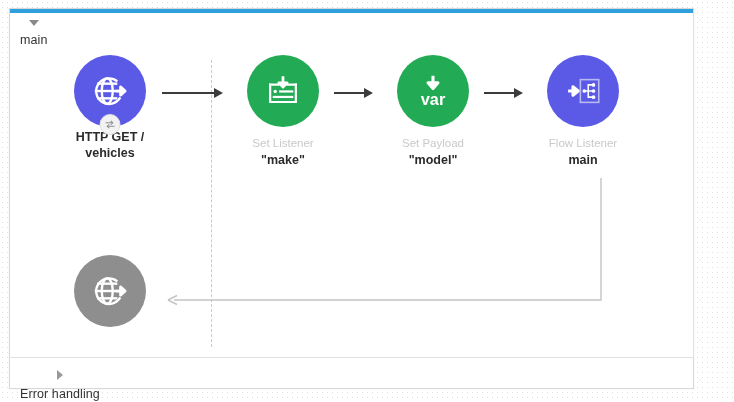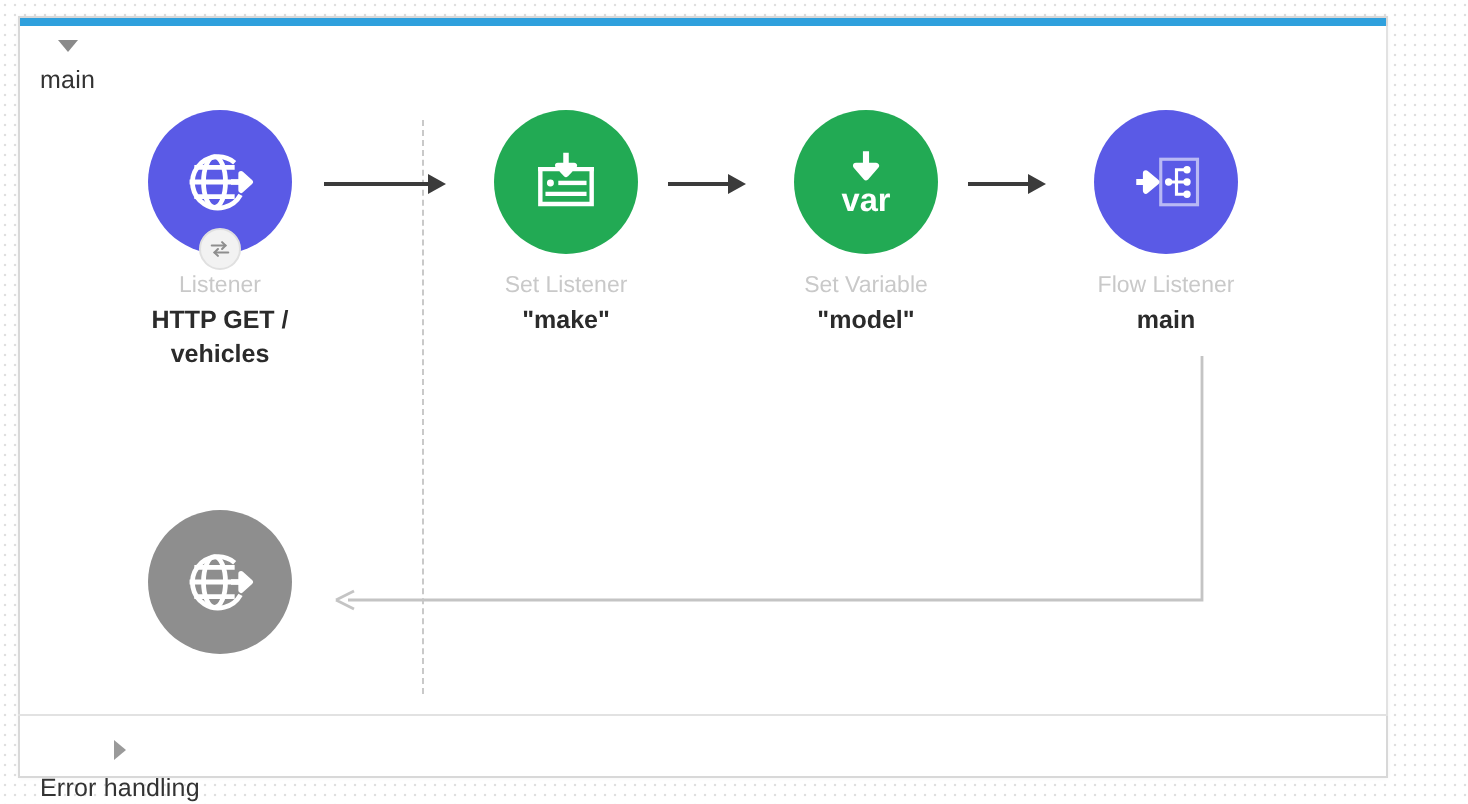--- a/index.html
+++ b/index.html
@@ -210,21 +210,20 @@
       <svg width="11" height="11" viewBox="0 0 16 16">
         <g stroke="#8e8e8e" stroke-width="1.5" fill="none" stroke-linecap="round">
           <path d="M2 5.5 h10"></path>
             <path d="M9.5 3 L12 5.5 L9.5 8"></path>
           <path d="M14 10.5 H4"></path>
             <path d="M6.5 8 L4 10.5 L6.5 13"></path>
         </g>
       </svg>
     </div>
   </div>
-  <div class="node-type">Listener</div>
   <div class="node-name">
     <div>HTTP GET /</div>
     <div>vehicles</div>
   </div>
 </div>
 
 <div class="node" id="node-set-payload">
   <div class="node-circle green">
     <svg width="44" height="44" viewBox="0 0 48 48">
       <g stroke="#ffffff" stroke-width="2.4" fill="none" stroke-linecap="square">
@@ -241,21 +240,21 @@
   <div class="node-name">"make"</div>
 </div>
 
 <div class="node" id="node-set-variable">
   <div class="node-circle green">
     <svg width="46" height="46" viewBox="0 0 48 48">
       <path d="M24 8 V19 M18.8 15.5 L24 21.5 L29.2 15.5 Z" stroke="#ffffff" stroke-width="3.2" fill="#ffffff" stroke-linejoin="round"></path>
       <text x="24" y="39" text-anchor="middle" fill="#ffffff" font-family="Liberation Sans, sans-serif" font-size="17" font-weight="bold">var</text>
     </svg>
   </div>
-  <div class="node-type">Set Variable</div>
+  <div class="node-type">Set Payload</div>
   <div class="node-name">"model"</div>
 </div>
 
 <div class="node" id="node-flow-reference">
   <div class="node-circle purple">
     <svg width="42" height="42" viewBox="0 0 48 48">
       <rect x="21" y="11" width="21" height="26" fill="none" stroke="#b9b9f4" stroke-width="1.8"></rect>
       <path d="M7 24 h8 M12.5 19 L18.5 24 L12.5 29 Z" stroke="#ffffff" stroke-width="3.4" fill="#ffffff" stroke-linejoin="round"></path>
       <g stroke="#ffffff" stroke-width="1.8" fill="none">
         <path d="M25.5 24 H30 M30 24 V17 H34.5 M30 24 V31 H34.5 M30 24 H34.5"></path>

